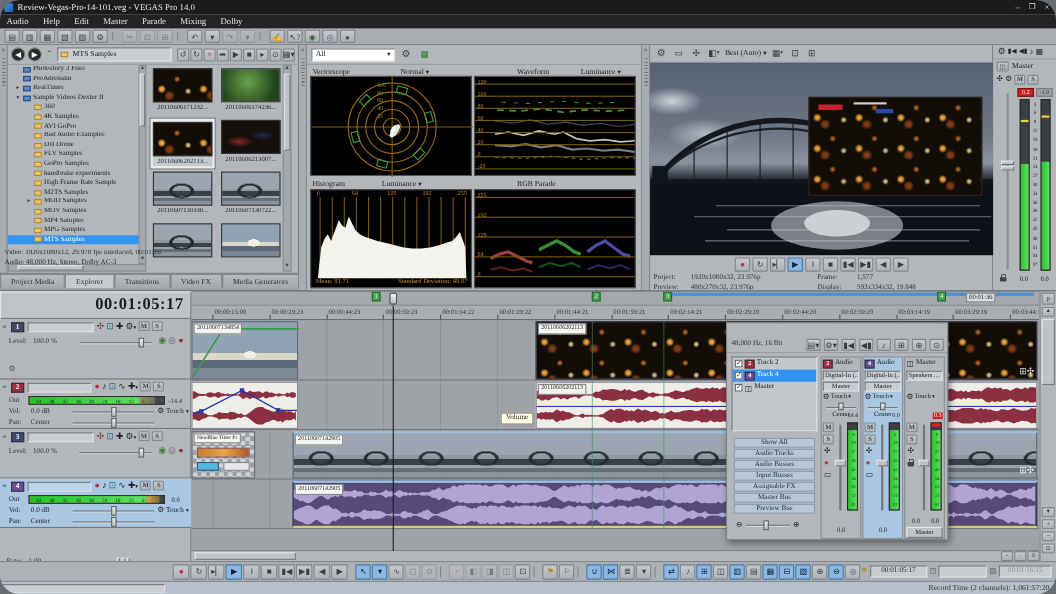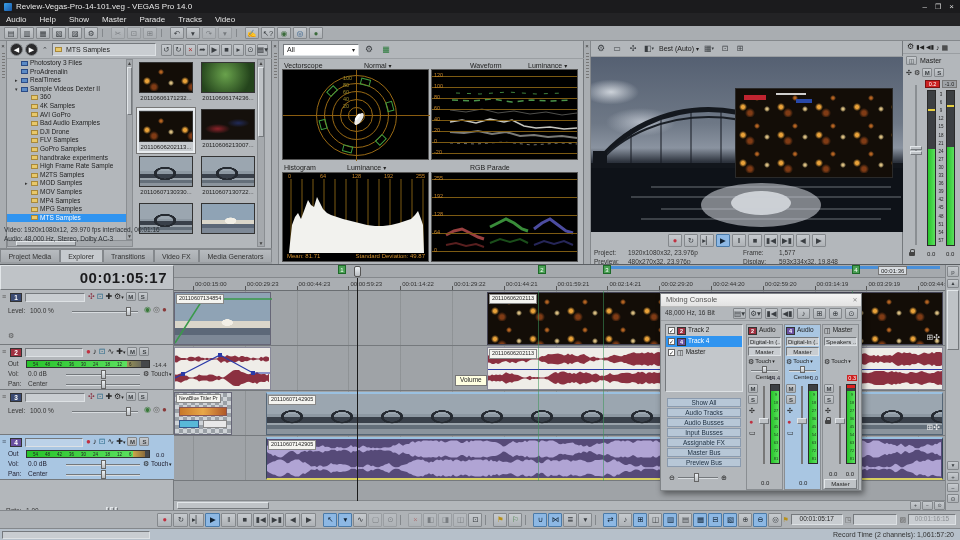--- a/index.html
+++ b/index.html
@@ -1,18 +1,18 @@
 <!DOCTYPE html>
 <html><head>
 <meta charset="utf-8">
 <style>
   html,body{margin:0;padding:0;background:#6a6e72;}
   *{box-sizing:border-box;user-select:none;}
   #app{position:relative;width:960px;height:540px;overflow:hidden;background:#b3b7bb;
-       font-family:Liberation Sans, sans-serif;color:#222;}
+       font-family:Liberation Serif, serif;color:#222;border-radius:18px;}
   .abs{position:absolute;}
   .t5{font-size:5px;line-height:1;} .t6{font-size:6px;line-height:1;} .t65{font-size:6.5px;line-height:1;}
   .t7{font-size:7px;line-height:1;} .t75{font-size:7.5px;line-height:1;} .t8{font-size:8px;line-height:1;}
   .t9{font-size:9px;line-height:1;}
   .chip{display:flex;align-items:center;justify-content:center;background:linear-gradient(#c6cace,#aeb2b6);
         border:1px solid #84888c;color:#3a3e42;border-radius:1px;}
   .chip.flat{background:none;border:none;}
   .chip.active{background:#8db8e4;border-color:#4a7aa8;color:#123;}
   .sunken{background:#c9cdd1;border:1px solid;border-color:#75797d #dde1e4 #dde1e4 #75797d;}
   .raised{background:#bfc3c7;border:1px solid;border-color:#e2e6e9 #75797d #75797d #e2e6e9;}
@@ -76,25 +76,25 @@
     <div style="margin-left:auto;display:flex;gap:8px;margin-right:6px;color:#ddd;">
       <span class="t8">–</span>
       <span class="t7">❒</span>
       <span class="t8">×</span>
     </div>
   </div>
 
   <div class="abs" style="left:0;top:13px;width:960px;height:13px;background:#232325;display:flex;align-items:center;padding-left:6px;gap:13px;" id="menu-items">
       <span class="t8" style="color: rgb(228, 228, 228);">Audio</span>
       <span class="t8" style="color: rgb(228, 228, 228);">Help</span>
-      <span class="t8" style="color: rgb(228, 228, 228);">Show</span>
+      <span class="t8" style="color: rgb(228, 228, 228);">Edit</span>
       <span class="t8" style="color: rgb(228, 228, 228);">Master</span>
       <span class="t8" style="color: rgb(228, 228, 228);">Parade</span>
-      <span class="t8" style="color: rgb(228, 228, 228);">Tracks</span>
-      <span class="t8" style="color: rgb(228, 228, 228);">Video</span>
+      <span class="t8" style="color: rgb(228, 228, 228);">Mixing</span>
+      <span class="t8" style="color: rgb(228, 228, 228);">Dolby</span>
     </div>
 
   <div class="abs" style="left:0;top:26px;width:960px;height:15px;background:#a9adb1;border-bottom:1px solid #84888c;display:flex;align-items:center;padding-left:4px;gap:2px;" id="main-toolbar">
       <div class="chip" style="width: 14px; height: 12px; font-size: 7.5px;">▤</div>
       <div class="chip" style="width: 14px; height: 12px; font-size: 7.5px;">▥</div>
       <div class="chip" style="width: 14px; height: 12px; font-size: 7.5px;">▦</div>
       <div class="chip" style="width: 14px; height: 12px; font-size: 7.5px;">▧</div>
       <div class="chip" style="width: 14px; height: 12px; font-size: 7.5px;">▨</div>
       <div class="chip" style="width: 14px; height: 12px; font-size: 7.5px;">⚙</div>
       <div style="width: 5px; height: 8px; border-left: 1px solid rgb(132, 136, 140); margin: 0px 2px;"></div>
@@ -867,24 +867,20 @@
       <div class="chip t5" style="position:absolute;left:1px;top:14px;width:12px;height:9px;">▲</div>
       <div class="raised" style="position:absolute;left:1px;top:25px;width:12px;height:60px;"></div>
       <div class="chip t5" style="position:absolute;left:1px;top:196px;width:12px;height:9px;">▼</div>
       <div class="chip t6" style="position:absolute;left:1px;top:207px;width:12px;height:9px;">+</div>
       <div class="chip t6" style="position:absolute;left:1px;top:218px;width:12px;height:9px;">−</div>
       <div class="chip t6" style="position:absolute;left:1px;top:229px;width:12px;height:9px;">⊙</div>
     </div>
   </div>
 
   <div class="abs" style="left:660px;top:293px;width:202px;height:198px;background:#b3b7bb;border:1px solid #808487;box-shadow:2px 3px 6px rgba(0,0,0,.45);z-index:30;">
-    <div class="abs" style="left:0;top:0;width:200px;height:13px;background:linear-gradient(#f4f4f4,#e2e2e2);display:flex;align-items:center;border-bottom:1px solid #bbb;">
-      <span class="t75" style="margin-left:5px;color:#555;">Mixing Console</span>
-      <div class="chip flat t6" style="margin-left:auto;width:12px;height:10px;color:#888;">✕</div>
-    </div>
     <div class="abs" style="left:0;top:13px;width:200px;height:14px;display:flex;align-items:center;border-bottom:1px solid #9a9ea2;">
       <span class="t65" style="margin-left:4px;color:#333;">48,000 Hz, 16 Bit</span>
       <div id="mixer-tools" style="display:flex;gap:3px;margin-left:auto;margin-right:3px;">
           <div class="chip" style="width: 13px; height: 11px; font-size: 7.5px;">▤▾</div>
           <div class="chip" style="width: 13px; height: 11px; font-size: 7.5px;">⚙▾</div>
           <div class="chip" style="width: 13px; height: 11px; font-size: 7.5px;">▮◀</div>
           <div class="chip" style="width: 13px; height: 11px; font-size: 7.5px;">◀▮</div>
           <div class="chip" style="width: 13px; height: 11px; font-size: 7.5px;">♪</div>
           <div class="chip" style="width: 13px; height: 11px; font-size: 7.5px;">⊞</div>
           <div class="chip" style="width: 13px; height: 11px; font-size: 7.5px;">⊕</div>

